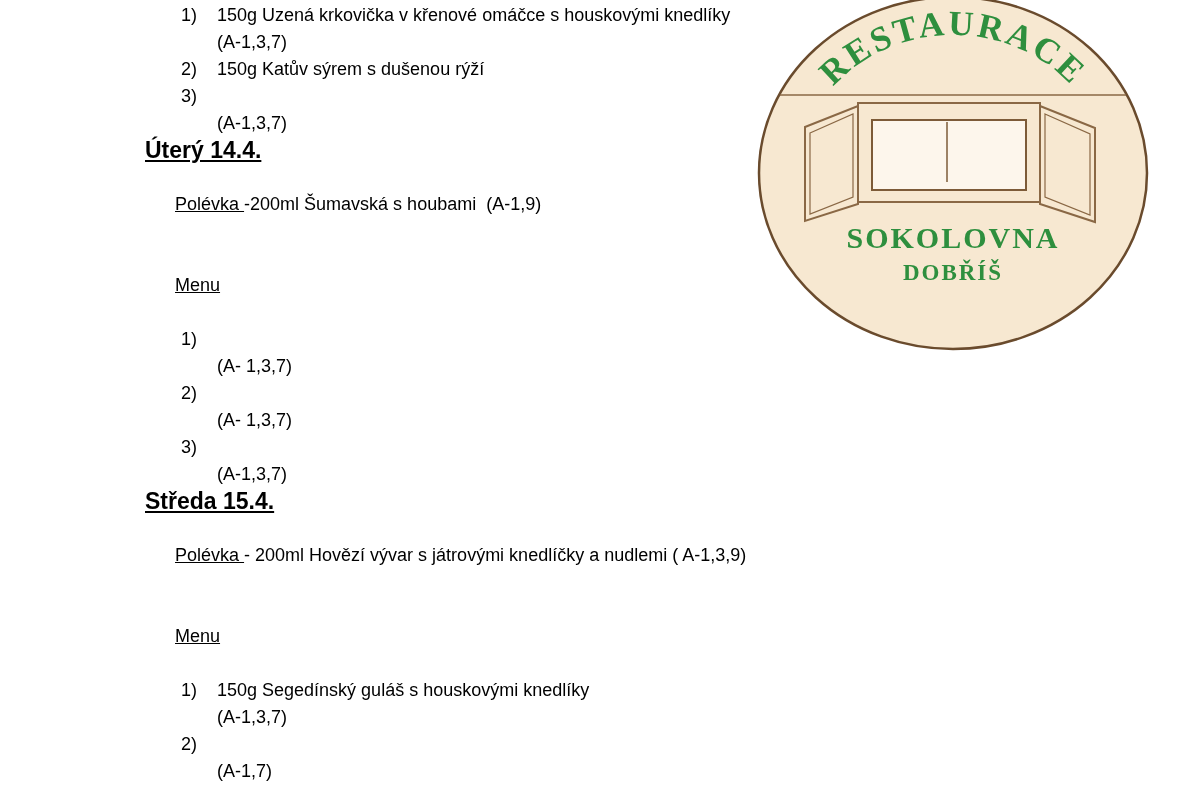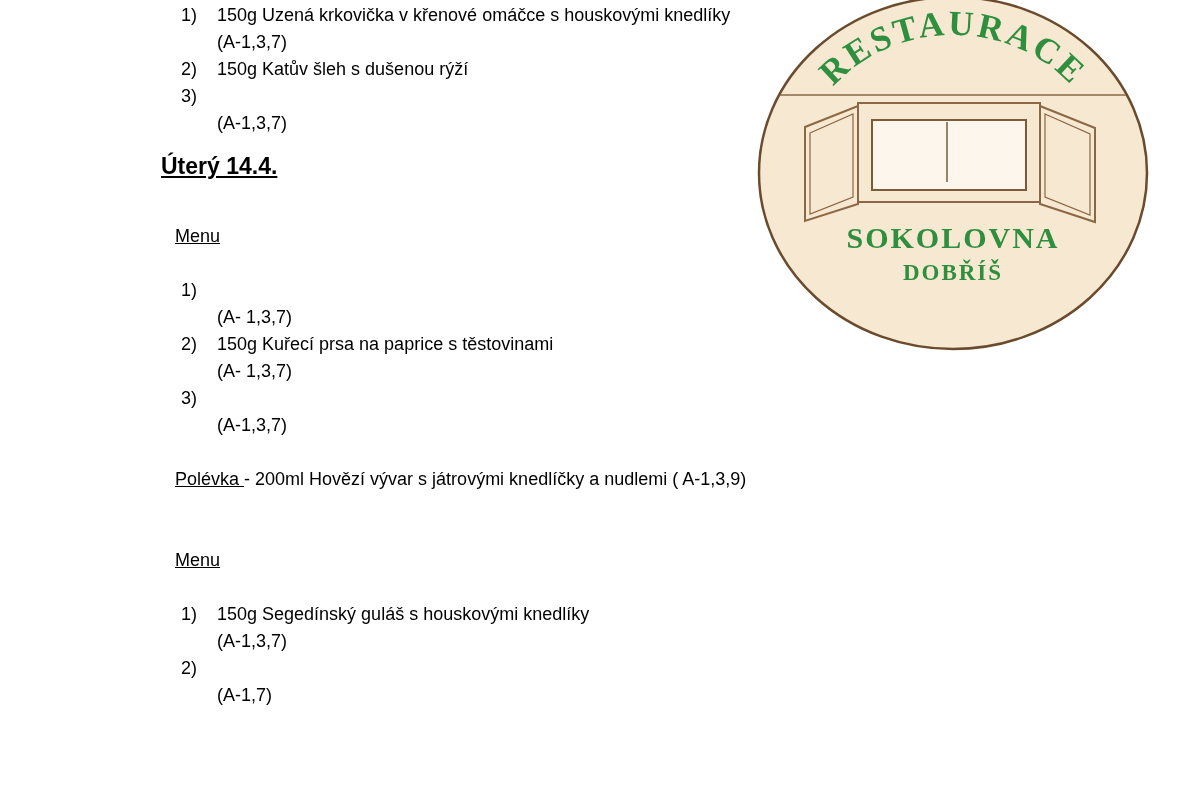--- a/index.html
+++ b/index.html
@@ -14,21 +14,21 @@
   .doc {
     position: absolute;
     left: 0; top: 0;
     padding: 2px 0 0 145px;
     width: 740px;
     font-size: 18px;
     line-height: 27px;
   }
   .line { white-space: pre-wrap; }
   .day-title {
-    margin: 16px;
+    margin: 0;
     font-size: 23px;
     line-height: 27px;
     font-weight: bold;
     text-decoration: underline;
     white-space: pre-wrap;
   }
   .u { text-decoration: underline; }
   .item-row { display: flex; padding-left: 36px; }
   .item-num { flex: 0 0 36px; width: 36px; }
   .item-allergens { padding-left: 72px; white-space: pre-wrap; }
@@ -67,63 +67,66 @@
     <div class="item-row">
       <span class="item-num">1)</span>
       <span class="item-text line">150g Uzená krkovička v křenové omáčce s houskovými knedlíky</span>
     </div>
     <div class="item-allergens">(A-1,3,7)</div>
   </div>
 
   <div class="item">
     <div class="item-row">
       <span class="item-num">2)</span>
-      <span class="item-text line">150g Katův šleh s dušenou rýží</span>
+      <span class="item-text line">150g Katův sýrem s dušenou rýží</span>
     </div>
   </div>
 
   <div class="item">
     <div class="item-row">
       <span class="item-num">3)</span>
     </div>
     <div class="item-allergens">(A-1,3,7)</div>
   </div>
 </div>
   <div id="days">
   <section class="day">
     <h2 class="day-title">Úterý 14.4.</h2>
     <div class="line">
+      <span class="u">Polévka </span><span>-200ml Šumavská s houbami  (A-1,9)</span>
+    </div>
+    <div class="line">
       <span class="u">Menu</span>
     </div>
     <div class="items">
   <div class="item">
     <div class="item-row">
       <span class="item-num">1)</span>
     </div>
     <div class="item-allergens">(A- 1,3,7)</div>
   </div>
 
   <div class="item">
     <div class="item-row">
       <span class="item-num">2)</span>
-      <span class="item-text line">150g Kuřecí prsa na paprice s těstovinami</span>
     </div>
     <div class="item-allergens">(A- 1,3,7)</div>
   </div>
 
   <div class="item">
     <div class="item-row">
       <span class="item-num">3)</span>
     </div>
     <div class="item-allergens">(A-1,3,7)</div>
   </div>
 </div>
   </section>
 
   <section class="day gap-after">
+    <h2 class="day-title">Středa 15.4.</h2>
     <div class="line">
       <span class="u">Polévka </span><span>- 200ml Hovězí vývar s játrovými knedlíčky a nudlemi ( A-1,3,9)</span>
     </div>
     <div class="line">
       <span class="u">Menu</span>
     </div>
     <div class="items">
   <div class="item">
     <div class="item-row">
       <span class="item-num">1)</span>

